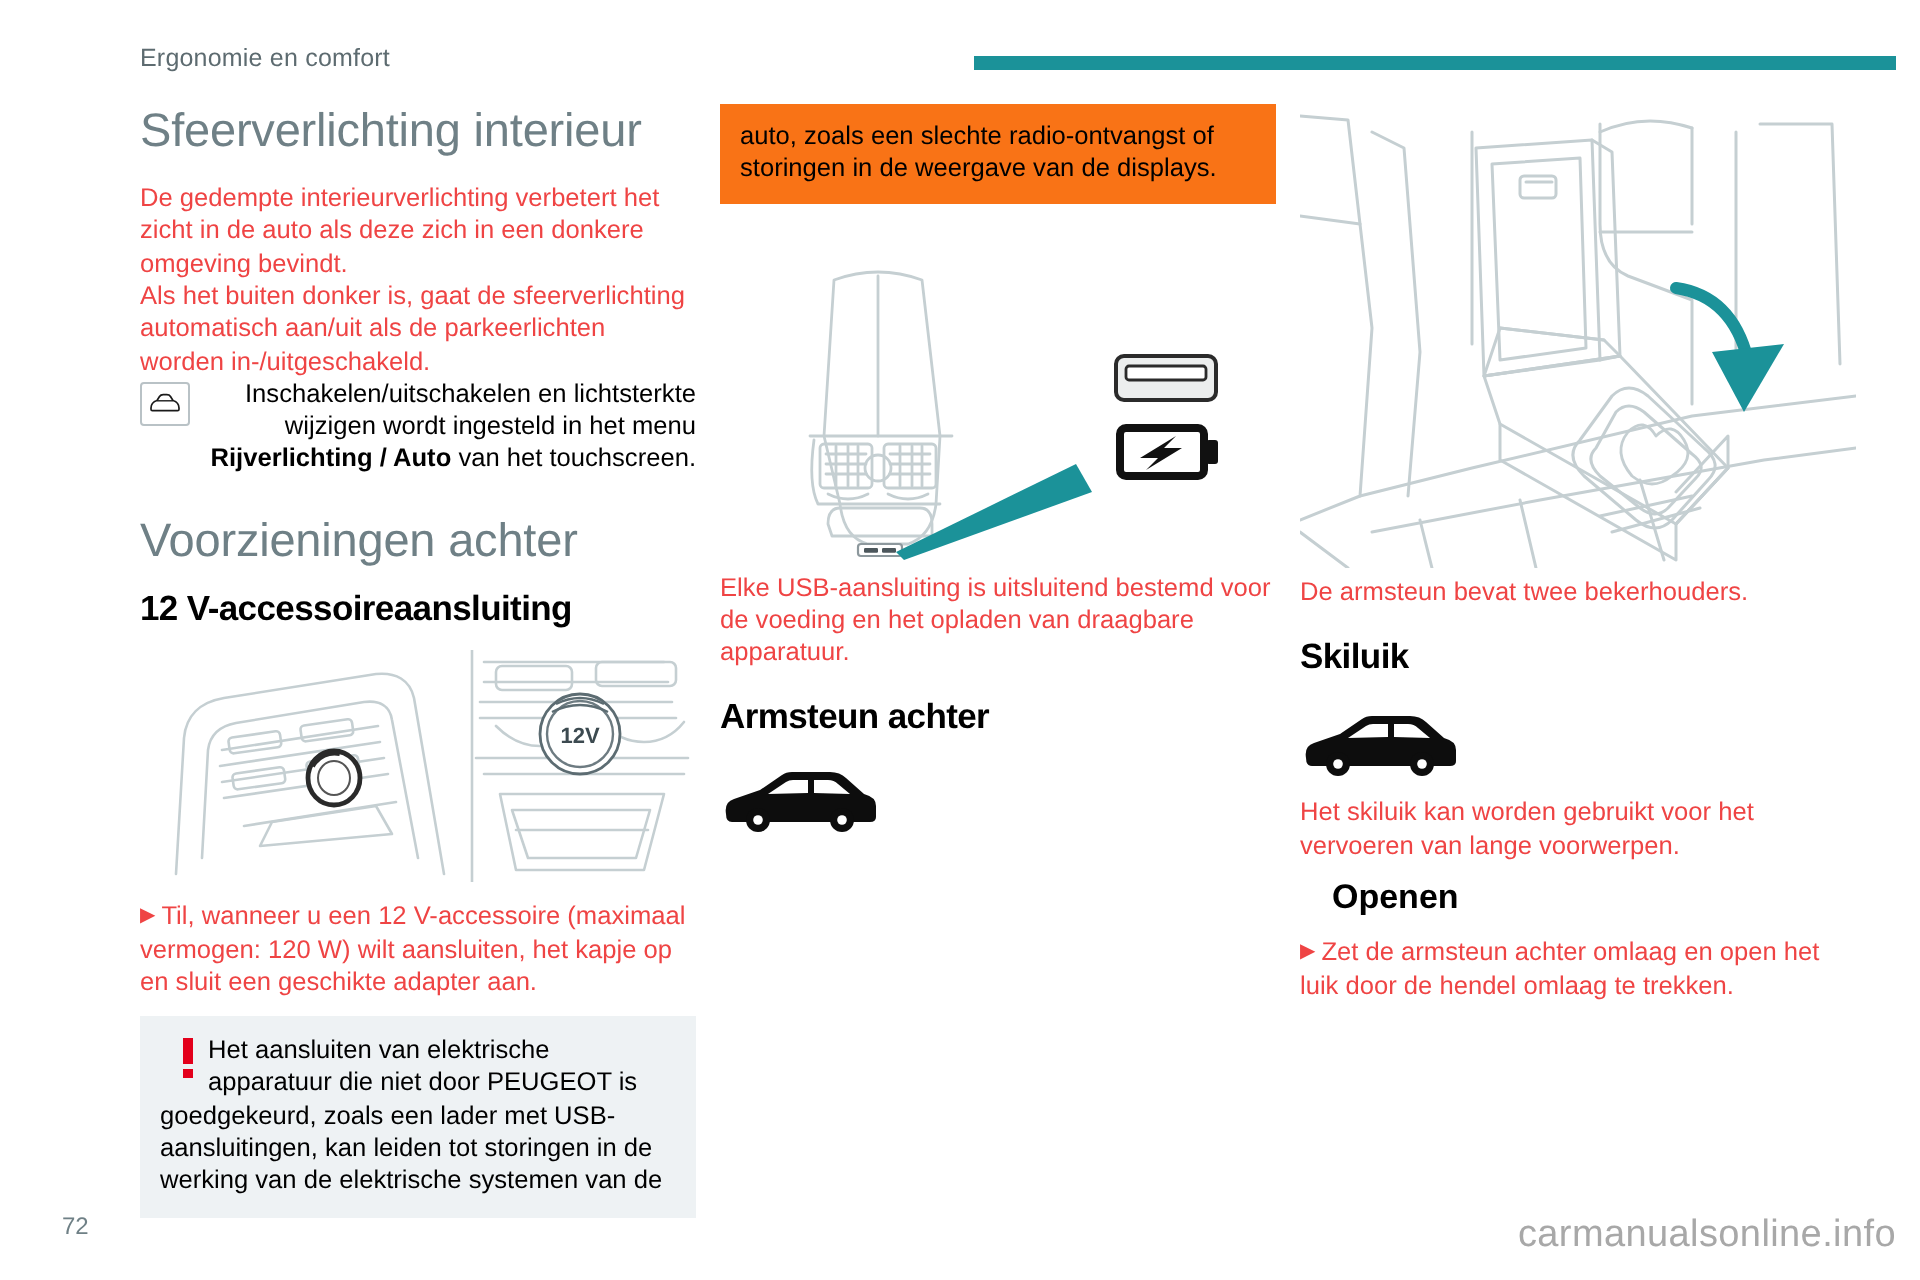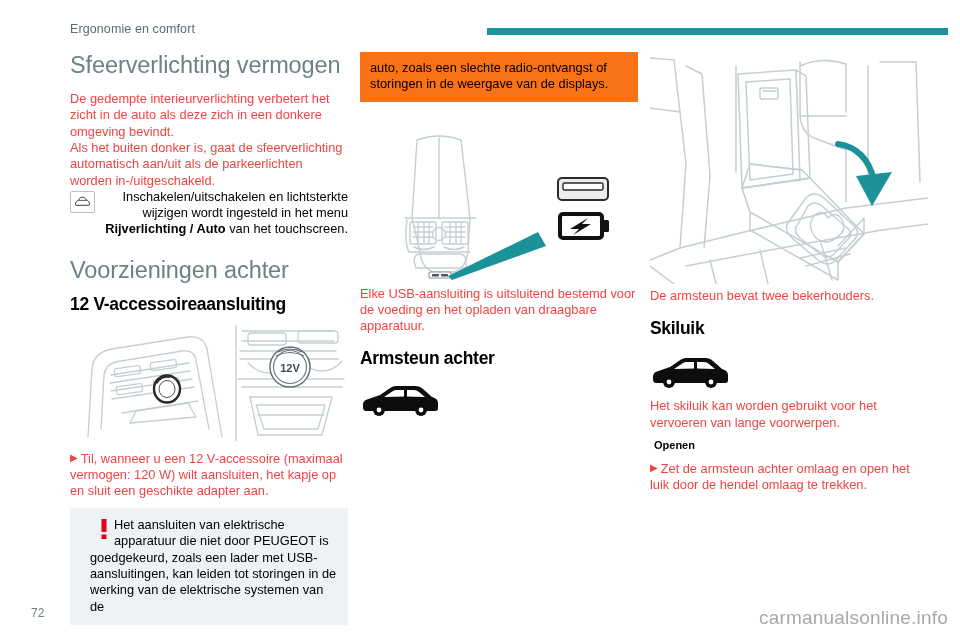--- a/index.html
+++ b/index.html
@@ -62,24 +62,24 @@
   .h1.tight { margin-bottom: 6px; }
   .h2 {
     font-size: 17.5px;
     font-weight: bold;
     color: #000;
     margin: 0 0 10px 0;
     line-height: 1.2;
     letter-spacing: -0.3px;
   }
   .h3 {
-    font-size: 11px;
+    font-size: 17px;
     font-weight: bold;
     color: #000;
-    margin: 0 0 4px 4px;
+    margin: 0 0 4px 16px;
     line-height: 1.35;
   }
   p {
     font-size: 12.8px;
     line-height: 16.3px;
     margin: 0 0 0 0;
     color: #ef4444;
   }
   p + p { margin-top: 0; }
   .gap-s { height: 9px; }
@@ -120,21 +120,21 @@
     background: #fff;
   }
   .icon-note .note-text {
     font-size: 12.8px;
     line-height: 16.3px;
   }
 
   
   .warn {
     background: #eef2f4;
-    padding: 9px 10px 10px 20px;
+    padding: 9px 10px 10px 10px;
     box-sizing: border-box;
     width: 278px;
     font-size: 12.8px;
     line-height: 16.3px;
   }
   .warn-cont {
     background: #f97316;
     padding: 8px 10px 9px 10px;
     box-sizing: border-box;
     width: 278px;
@@ -172,21 +172,21 @@
 </head>
 <body>
 
 <div class="page">
 
   <div class="running-head">Ergonomie en comfort</div>
   <div class="header-rule"></div>
 
   <div class="col col-1">
 
-    <h1 class="h1">Sfeerverlichting vermogen</h1>
+    <h1 class="h1">Sfeerverlichting interieur</h1>
 
     <p>De gedempte interieurverlichting verbetert het zicht in de auto als deze zich in een donkere omgeving bevindt.</p>
     <p>Als het buiten donker is, gaat de sfeerverlichting automatisch aan/uit als de parkeerlichten worden in-/uitgeschakeld.</p>
 
     <div class="icon-note">
       <span class="icon-box">
         <svg width="17" height="11" viewBox="0 0 34 22" aria-hidden="true">
           <path d="M3 16 C3 11.5 6 9.5 9 8.5 L11.5 4.5 C12.3 3.2 13.6 2.6 15.2 2.6 L18.8 2.6 C20.4 2.6 21.7 3.2 22.5 4.5 L25 8.5 C28 9.5 31 11.5 31 16 L31 17.2 C31 18 30.4 18.6 29.6 18.6 L4.4 18.6 C3.6 18.6 3 18 3 17.2 Z" fill="none" stroke="#1a1a1a" stroke-width="1.7" stroke-linejoin="round"></path>
           <path d="M9.2 8.8 L24.8 8.8" fill="none" stroke="#1a1a1a" stroke-width="1.4"></path>
         </svg>

